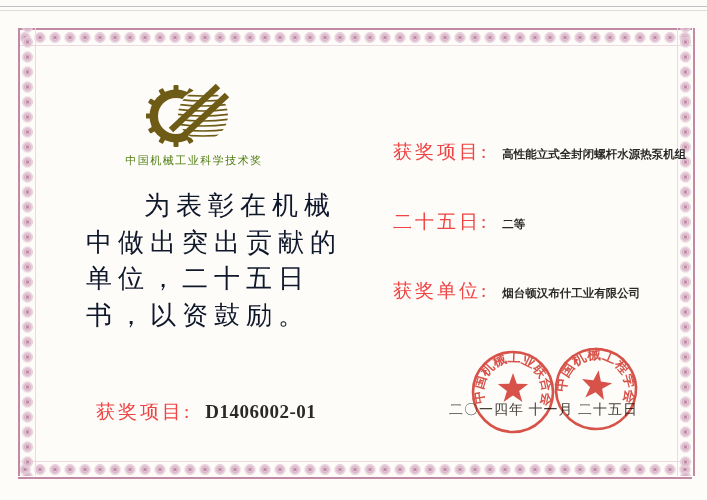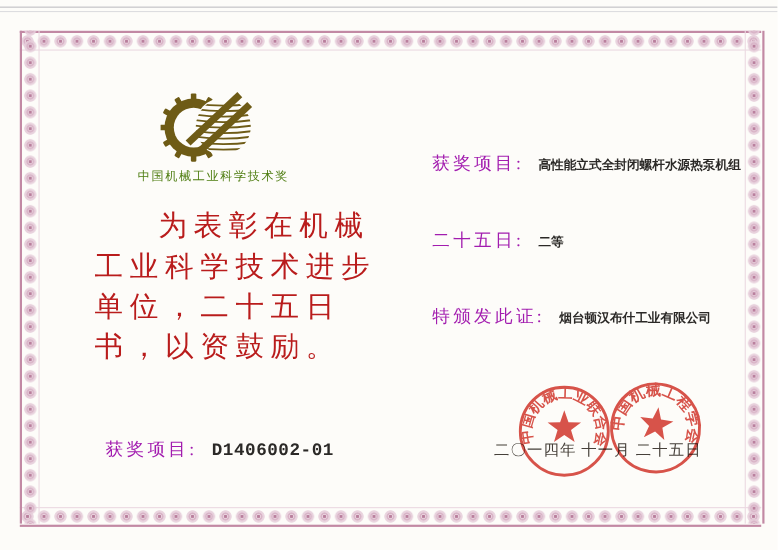--- a/index.html
+++ b/index.html
@@ -19,29 +19,29 @@
   .band.top{left:18px;top:28px;width:674px;height:15px;border-top:2px solid #c289a4;border-bottom:1px solid #ecd9e2;}
   .band.bottom{left:18px;top:461px;width:674px;height:15px;border-bottom:2px solid #c289a4;border-top:1px solid #ecd9e2;}
   .band.left{left:18px;top:28px;width:15px;height:448px;border-left:2px solid #c289a4;border-right:1px solid #ecd9e2;}
   .band.right{left:677px;top:28px;width:15px;height:448px;border-right:2px solid #c289a4;border-left:1px solid #ecd9e2;}
 
   .logo{position:absolute;left:146px;top:82px;width:94px;height:72px;}
 
   .award-title{position:absolute;left:98px;top:153px;width:192px;text-align:center;
     font-size:11px;letter-spacing:1.5px;color:#4d7c0f;font-weight:500;white-space:nowrap;}
 
-  .body-text{position:absolute;left:86px;top:188px;width:276px;color:#b91c1c;}
+  .body-text{position:absolute;left:86px;top:188px;width:276px;color:#0f172a;}
   .body-line{font-size:26px;line-height:36.5px;letter-spacing:6px;white-space:nowrap;}
   .body-line.indent{padding-left:58px;}
 
   .cert-no{position:absolute;left:96px;top:399px;white-space:nowrap;}
-  .field-label{font-size:16px;letter-spacing:3px;color:#a21caf;}
-  .field-value{font-family:Liberation Mono, monospace;font-weight:700;
+  .field-label{font-size:19px;letter-spacing:3px;color:#ef4444;}
+  .field-value{font-family:Liberation Serif, serif;font-weight:700;
     font-size:11.5px;color:#2b2927;letter-spacing:0;margin-left:9px;}
-  .cert-no .field-value{font-size:16px;letter-spacing:0.5px;}
+  .cert-no .field-value{font-size:19px;letter-spacing:0.5px;}
 
   .field-row{position:absolute;left:393px;white-space:nowrap;}
   .field-row.r1{top:139px;}
   .field-row.r2{top:209px;}
   .field-row.r3{top:278px;}
 
   .date-line{position:absolute;left:449px;top:401px;font-size:14px;letter-spacing:1px;
     color:#46403a;white-space:nowrap;z-index:1;}
 
   .seal{position:absolute;width:110px;height:110px;mix-blend-mode:multiply;opacity:0.93;z-index:2;}
@@ -98,40 +98,40 @@
     <g stroke="#6e5b16" stroke-width="6.5" fill="none">
       <path d="M34 57 L81 13"></path>
       <path d="M25 48 L72 4"></path>
     </g>
   </svg>
 
   <div class="award-title">中国机械工业科学技术奖</div>
 
   <div class="body-text">
     <div class="body-line indent">为表彰在机械</div>
-    <div class="body-line">工业科学技术进步</div>
+    <div class="body-line">中做出突出贡献的</div>
     <div class="body-line">单位，二十五日</div>
     <div class="body-line">书，以资鼓励。</div>
   </div>
 
   <div class="cert-no">
     <span class="field-label">获奖项目:</span>
     <span class="field-value">D1406002-01</span>
   </div>
 
   <div class="field-row r1">
     <span class="field-label">获奖项目:</span>
     <span class="field-value">高性能立式全封闭螺杆水源热泵机组</span>
   </div>
   <div class="field-row r2">
     <span class="field-label">二十五日:</span>
     <span class="field-value">二等</span>
   </div>
   <div class="field-row r3">
-    <span class="field-label">特颁发此证:</span>
+    <span class="field-label">获奖单位:</span>
     <span class="field-value">烟台顿汉布什工业有限公司</span>
   </div>
 
   <div class="date-line">二〇一四年 十一月 二十五日</div>
 
   <svg class="seal left" viewBox="0 0 110 110">
     <defs>
         <path id="arcL" d="M27.8 67.7 A30 30 0 1 1 82.2 67.7" fill="none"></path>
       </defs>
     <circle cx="55" cy="55" r="40" fill="none" stroke="#d6473e" stroke-width="2.6"></circle>

